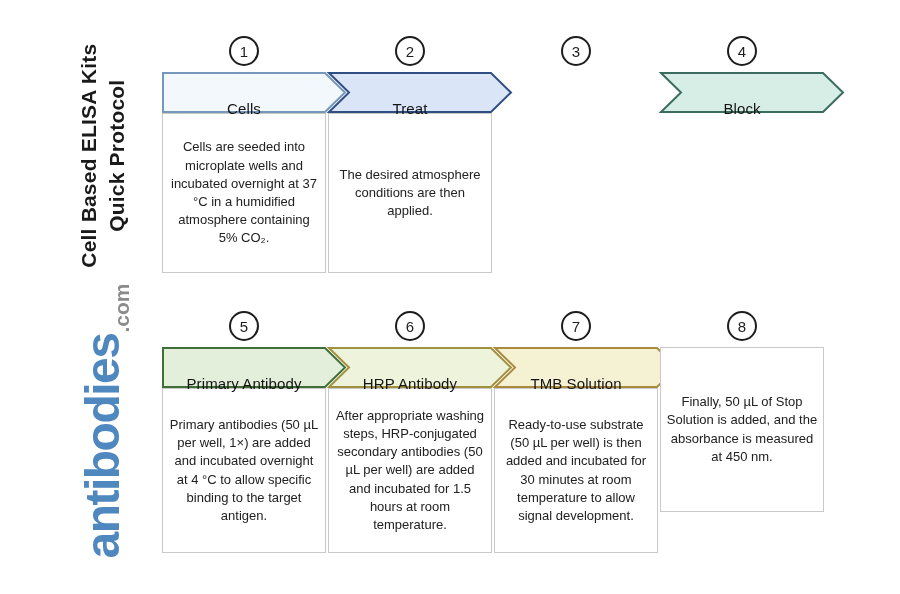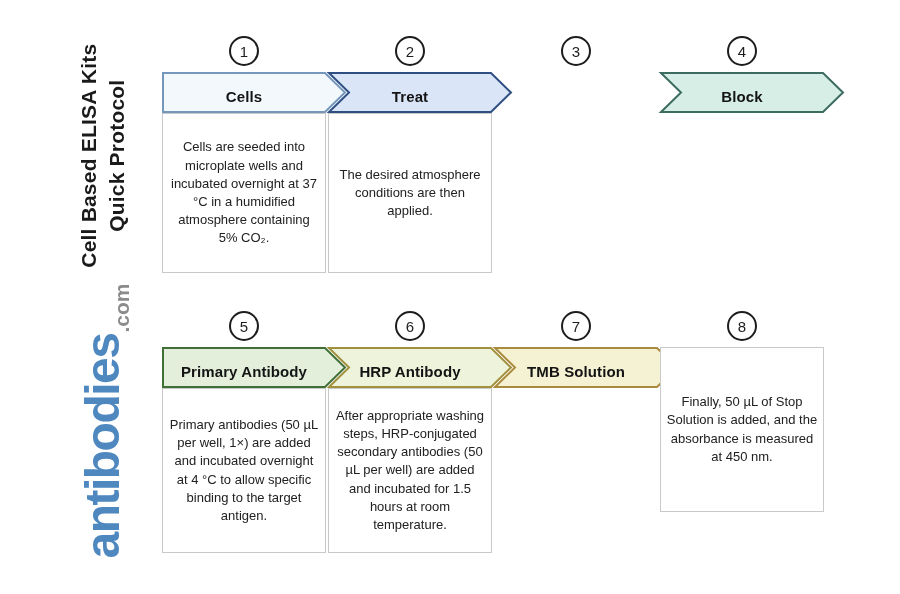--- a/index.html
+++ b/index.html
@@ -36,23 +36,23 @@
   .circle-wrap{height:36px;display:flex;align-items:flex-start;justify-content:center;}
   .circle{
     width:26px;height:26px;border:2px solid #1d1d1d;border-radius:50%;
     background:#fff;display:flex;align-items:center;justify-content:center;
     font-size:15px;color:#1d1d1d;
   }
   .arrow{position:relative;height:41px;}
   .arrow svg{position:absolute;left:0;top:0;overflow:visible;display:block;}
   .arrow path{fill:var(--fill,#eee);stroke:var(--stroke,#888);stroke-width:2;stroke-linejoin:miter;}
   .arrow-label{
-    position:absolute;left:0;top:2px;width:164px;height:44px;
+    position:absolute;left:0;top:14px;width:164px;height:44px;
     display:flex;align-items:center;justify-content:center;
-    font-size:15px;color:#141414;letter-spacing:.1px;font-weight:bold;
+    font-size:15px;color:#141414;letter-spacing:.1px;
   }
   .body-box{
     background:#fff;border:1.5px solid #c9c9c9;box-sizing:border-box;
     display:flex;align-items:center;justify-content:center;padding:6px 5px;
   }
   .row-1 .body-box{height:160px;}
   .row-2 .body-box{height:165px;}
   .body-box p{
     margin:0;font-size:13px;line-height:1.4;text-align:center;color:#212121;
   }
@@ -157,20 +157,23 @@
   <div class="step">
     <div class="circle-wrap">
       <div class="circle">7</div>
     </div>
     <div class="arrow" style="--fill: #f5f1d3; --stroke: #aa8a3c;">
       <svg width="184" height="41" viewBox="0 0 184 41">
         <path d="M1 1 L163 1 L183 20.5 L163 40 L1 40 L21 20.5 Z"></path>
       </svg>
       <span class="arrow-label">TMB Solution</span>
     </div>
+    <div class="body-box">
+      <p>Ready-to-use substrate (50 µL per well) is then added and incubated for 30 minutes at room temperature to allow signal development.</p>
+    </div>
   </div>
 
   <div class="step">
     <div class="circle-wrap">
       <div class="circle">8</div>
     </div>
     <div class="body-box">
       <p>Finally, 50 µL of Stop Solution is added, and the absorbance is measured at 450 nm.</p>
     </div>
   </div>

